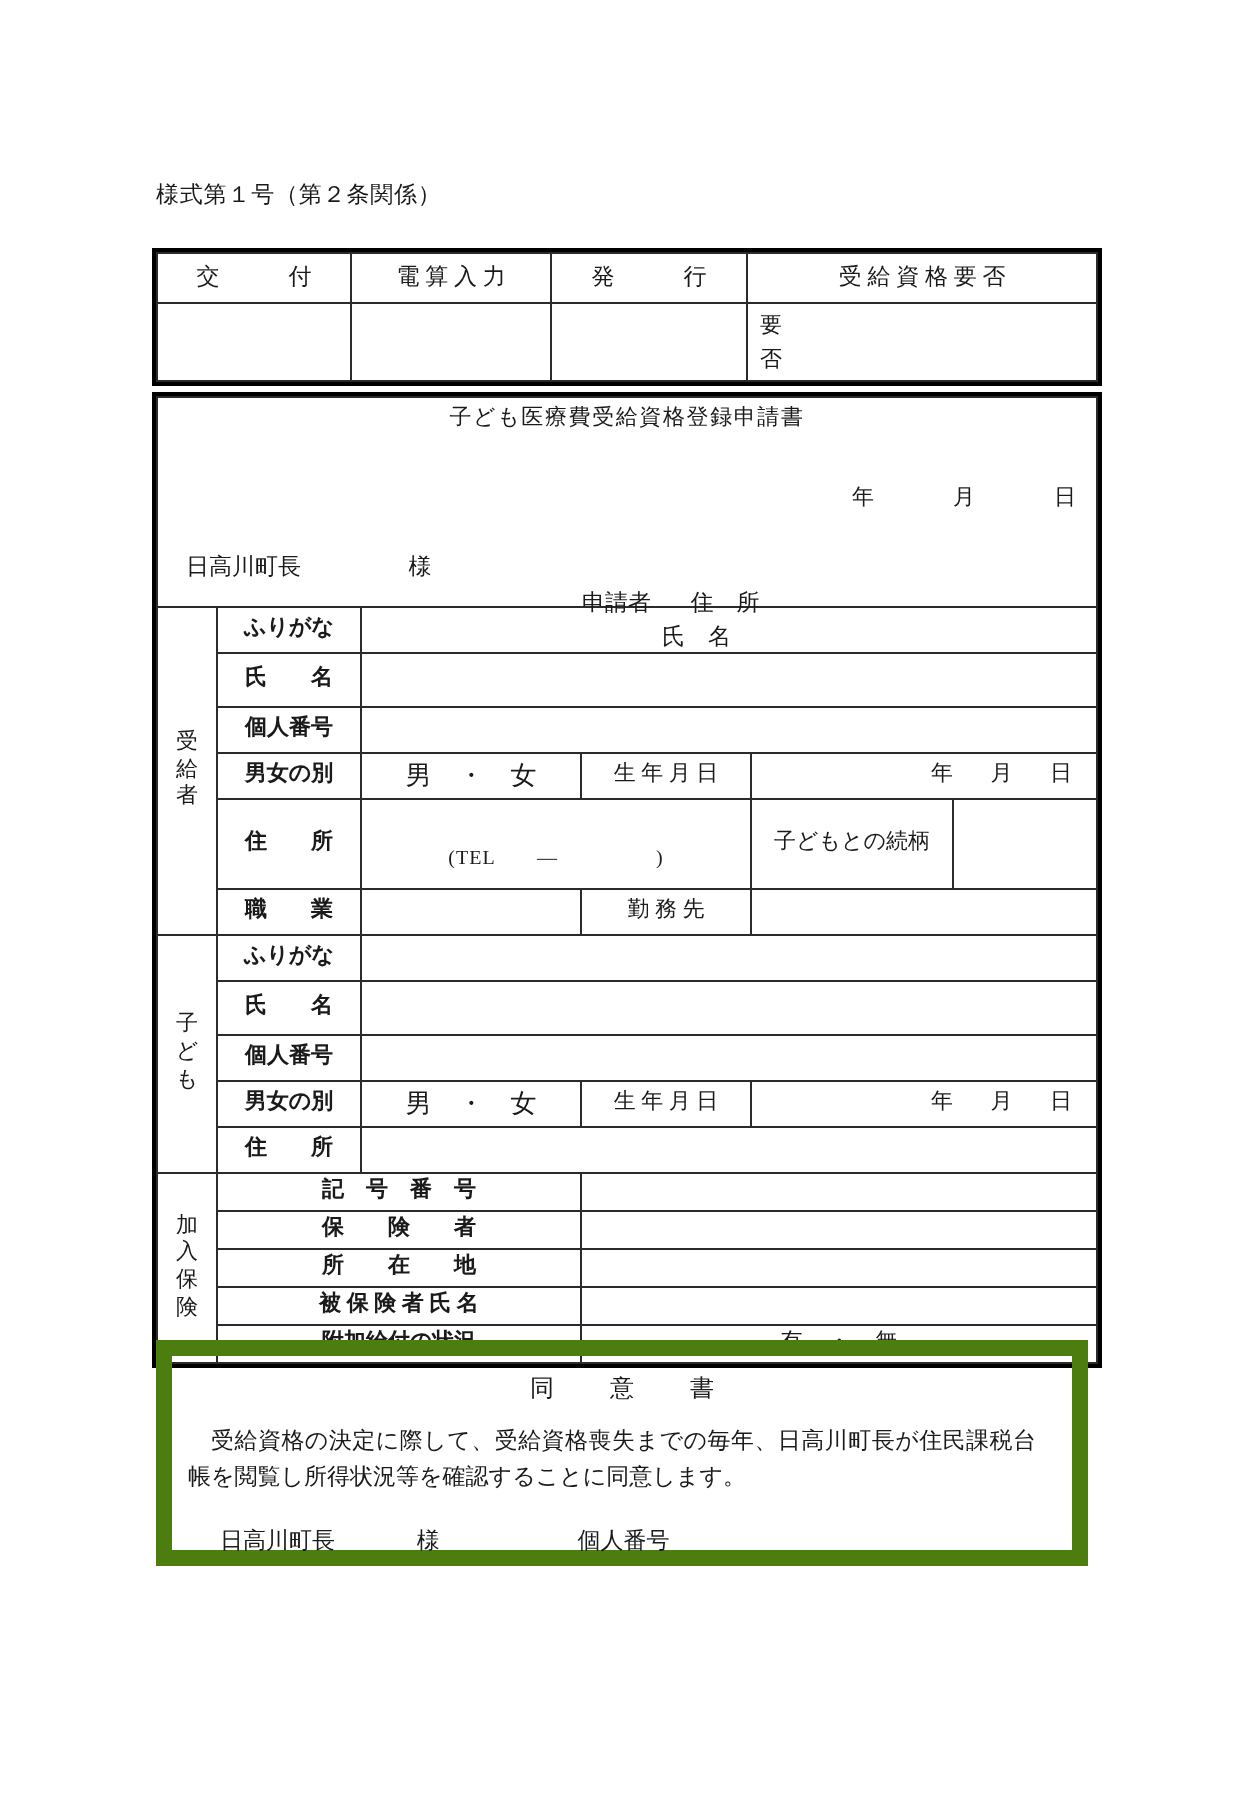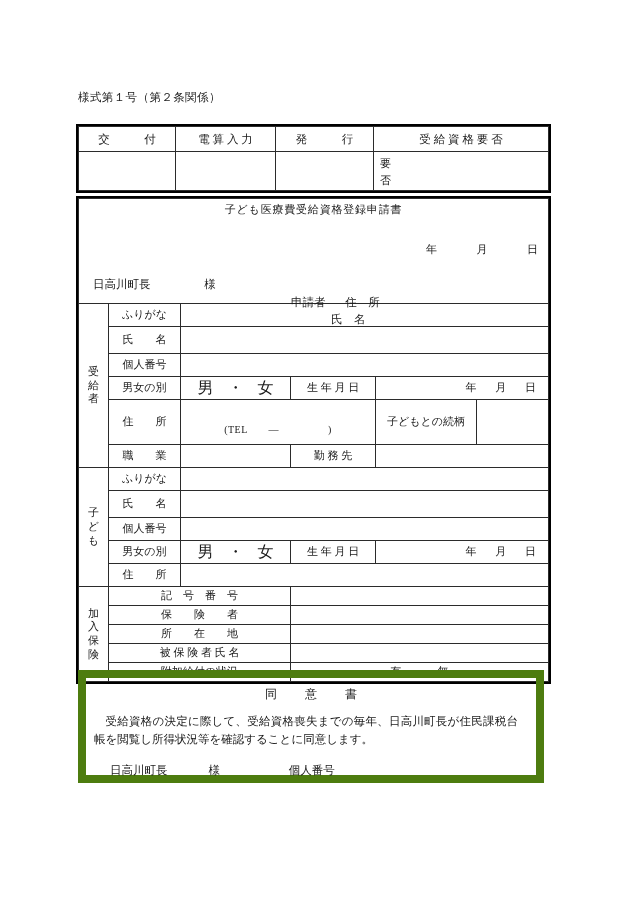--- a/index.html
+++ b/index.html
@@ -120,20 +120,21 @@
     letter-spacing: 0;
     width: 30px;
   }
   .vlabel span {
     display: block;
   }
   .rowlabel {
     text-align: center;
     font-size: 11px;
     height: 22px;
+    font-weight: bold;
   }
   .cellpad { padding: 0 6px; }
 
   .tel-line {
     display: block;
     text-align: center;
     font-size: 10px;
     padding-top: 16px;
     letter-spacing: 0.5px;
   }
@@ -146,21 +147,21 @@
     padding-right: 12px;
     letter-spacing: 0px;
     font-size: 11px;
   }
   .ymd i { font-style: normal; display: inline-block; padding-left: 16px; }
 
   .mf {
     display: block;
     text-align: center;
     letter-spacing: 0px;
-    font-size: 16px;
+    font-size: 13px;
   }
   .mf i { font-style: normal; display: inline-block; padding: 0 10px; }
 
   .yesno {
     display: block;
     text-align: center;
     font-size: 11px;
   }
   .yesno i { font-style: normal; display: inline-block; padding: 0 10px; }
 

